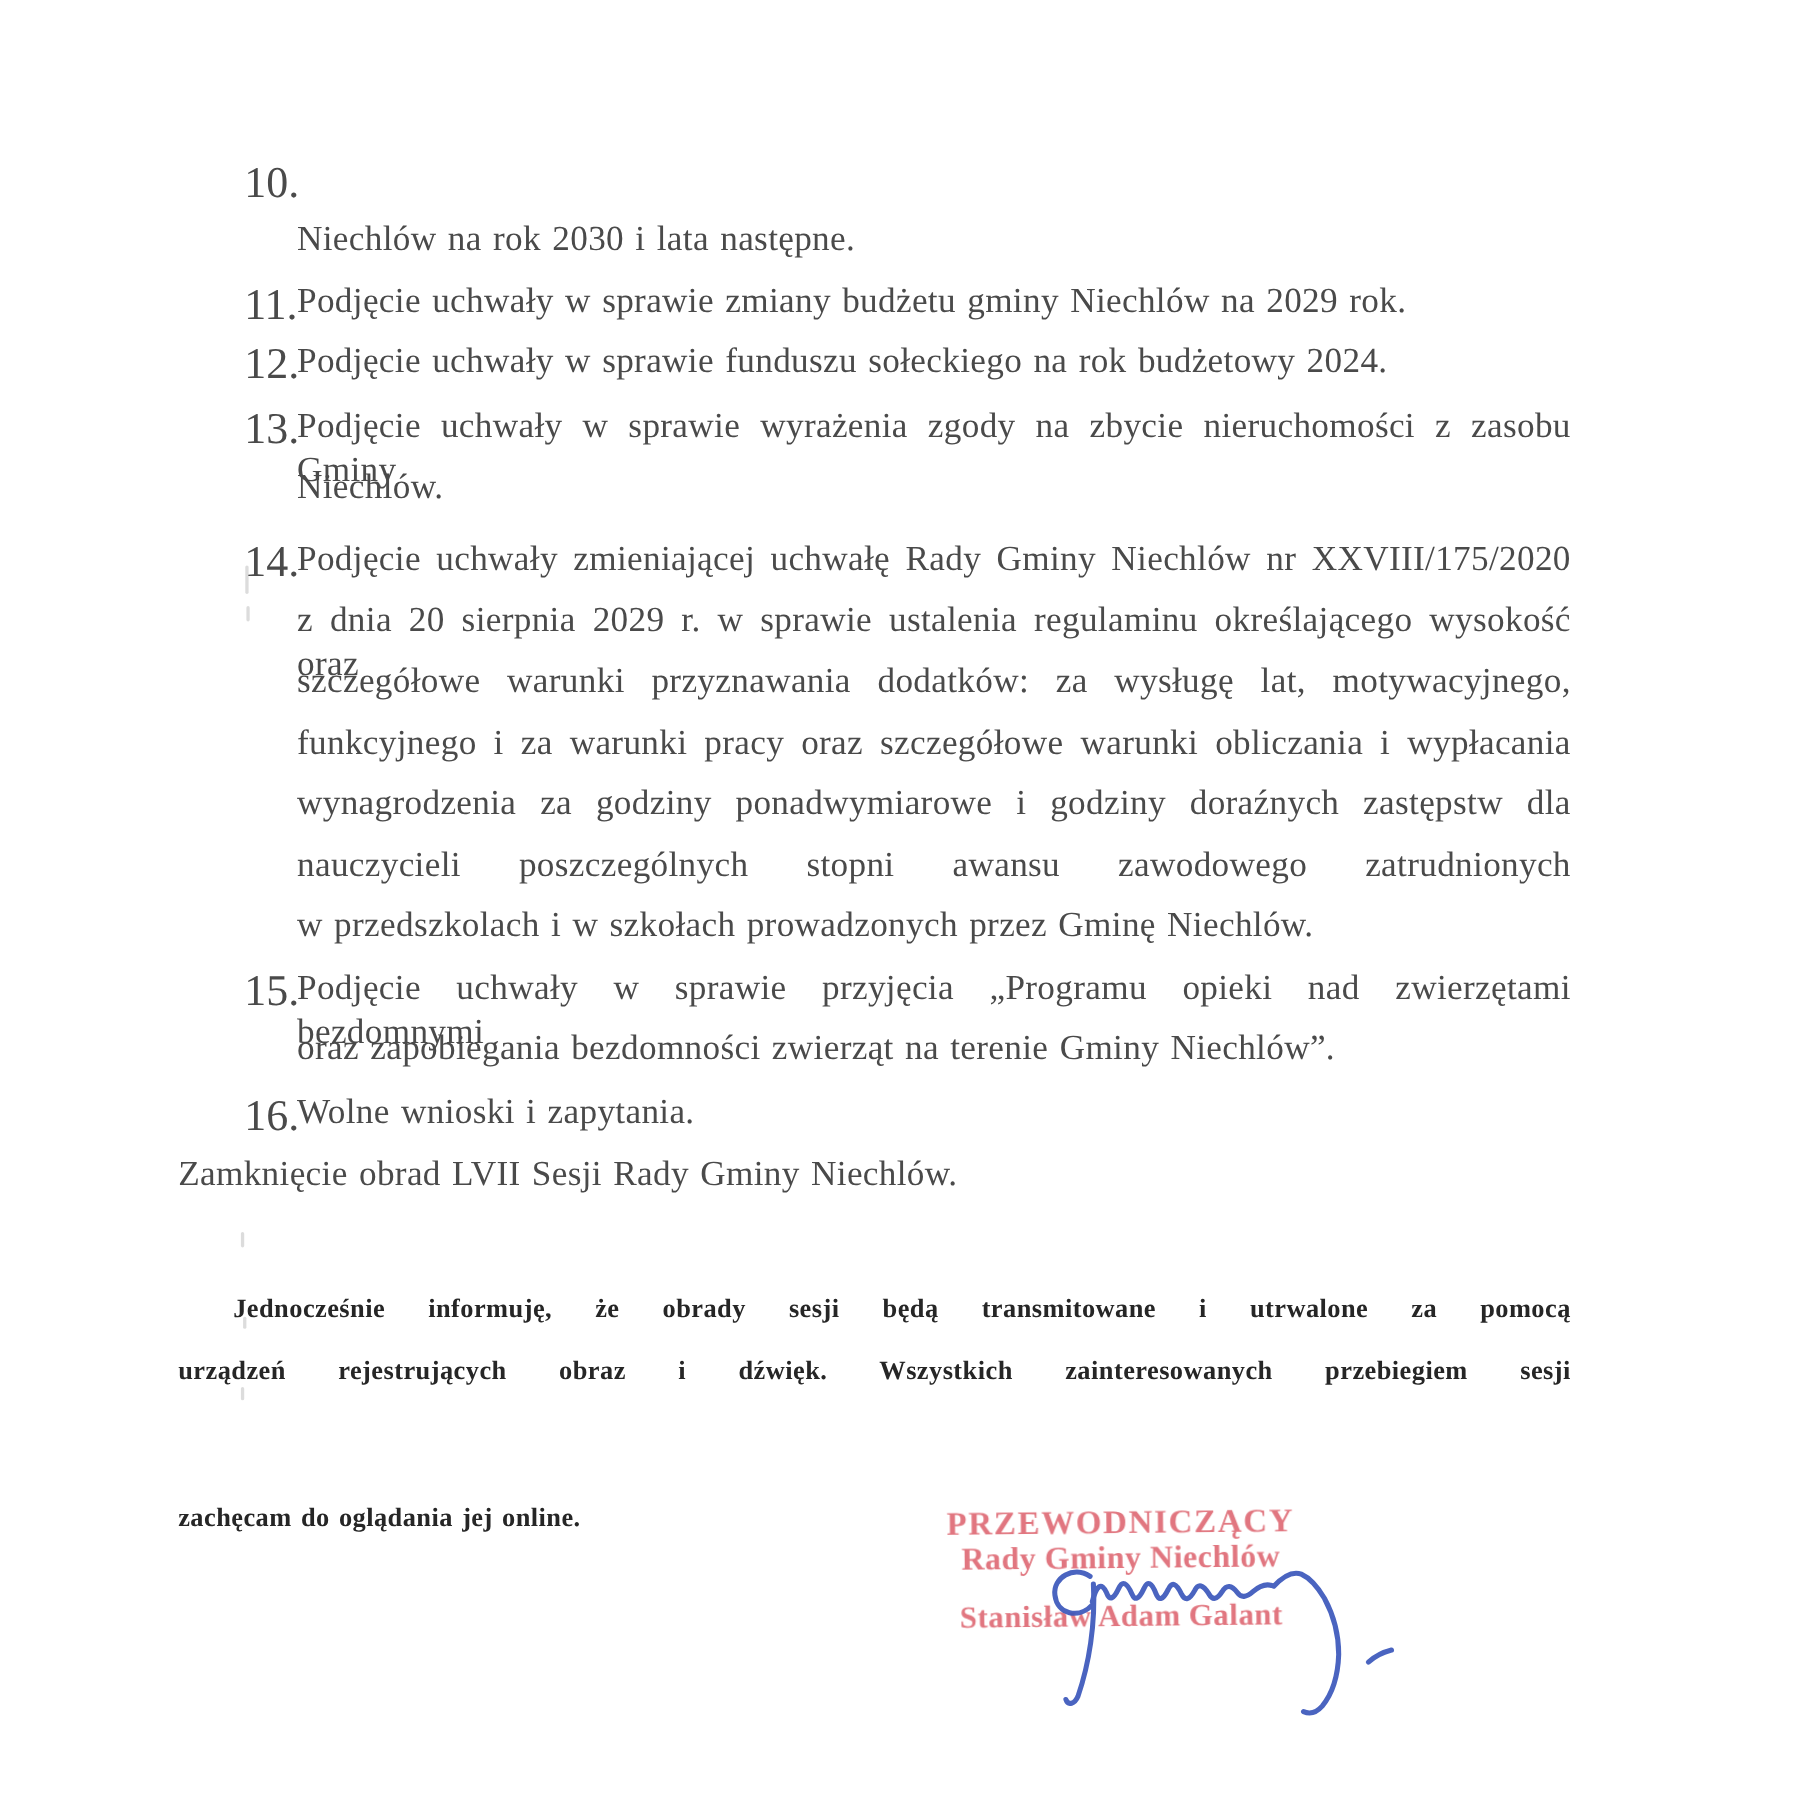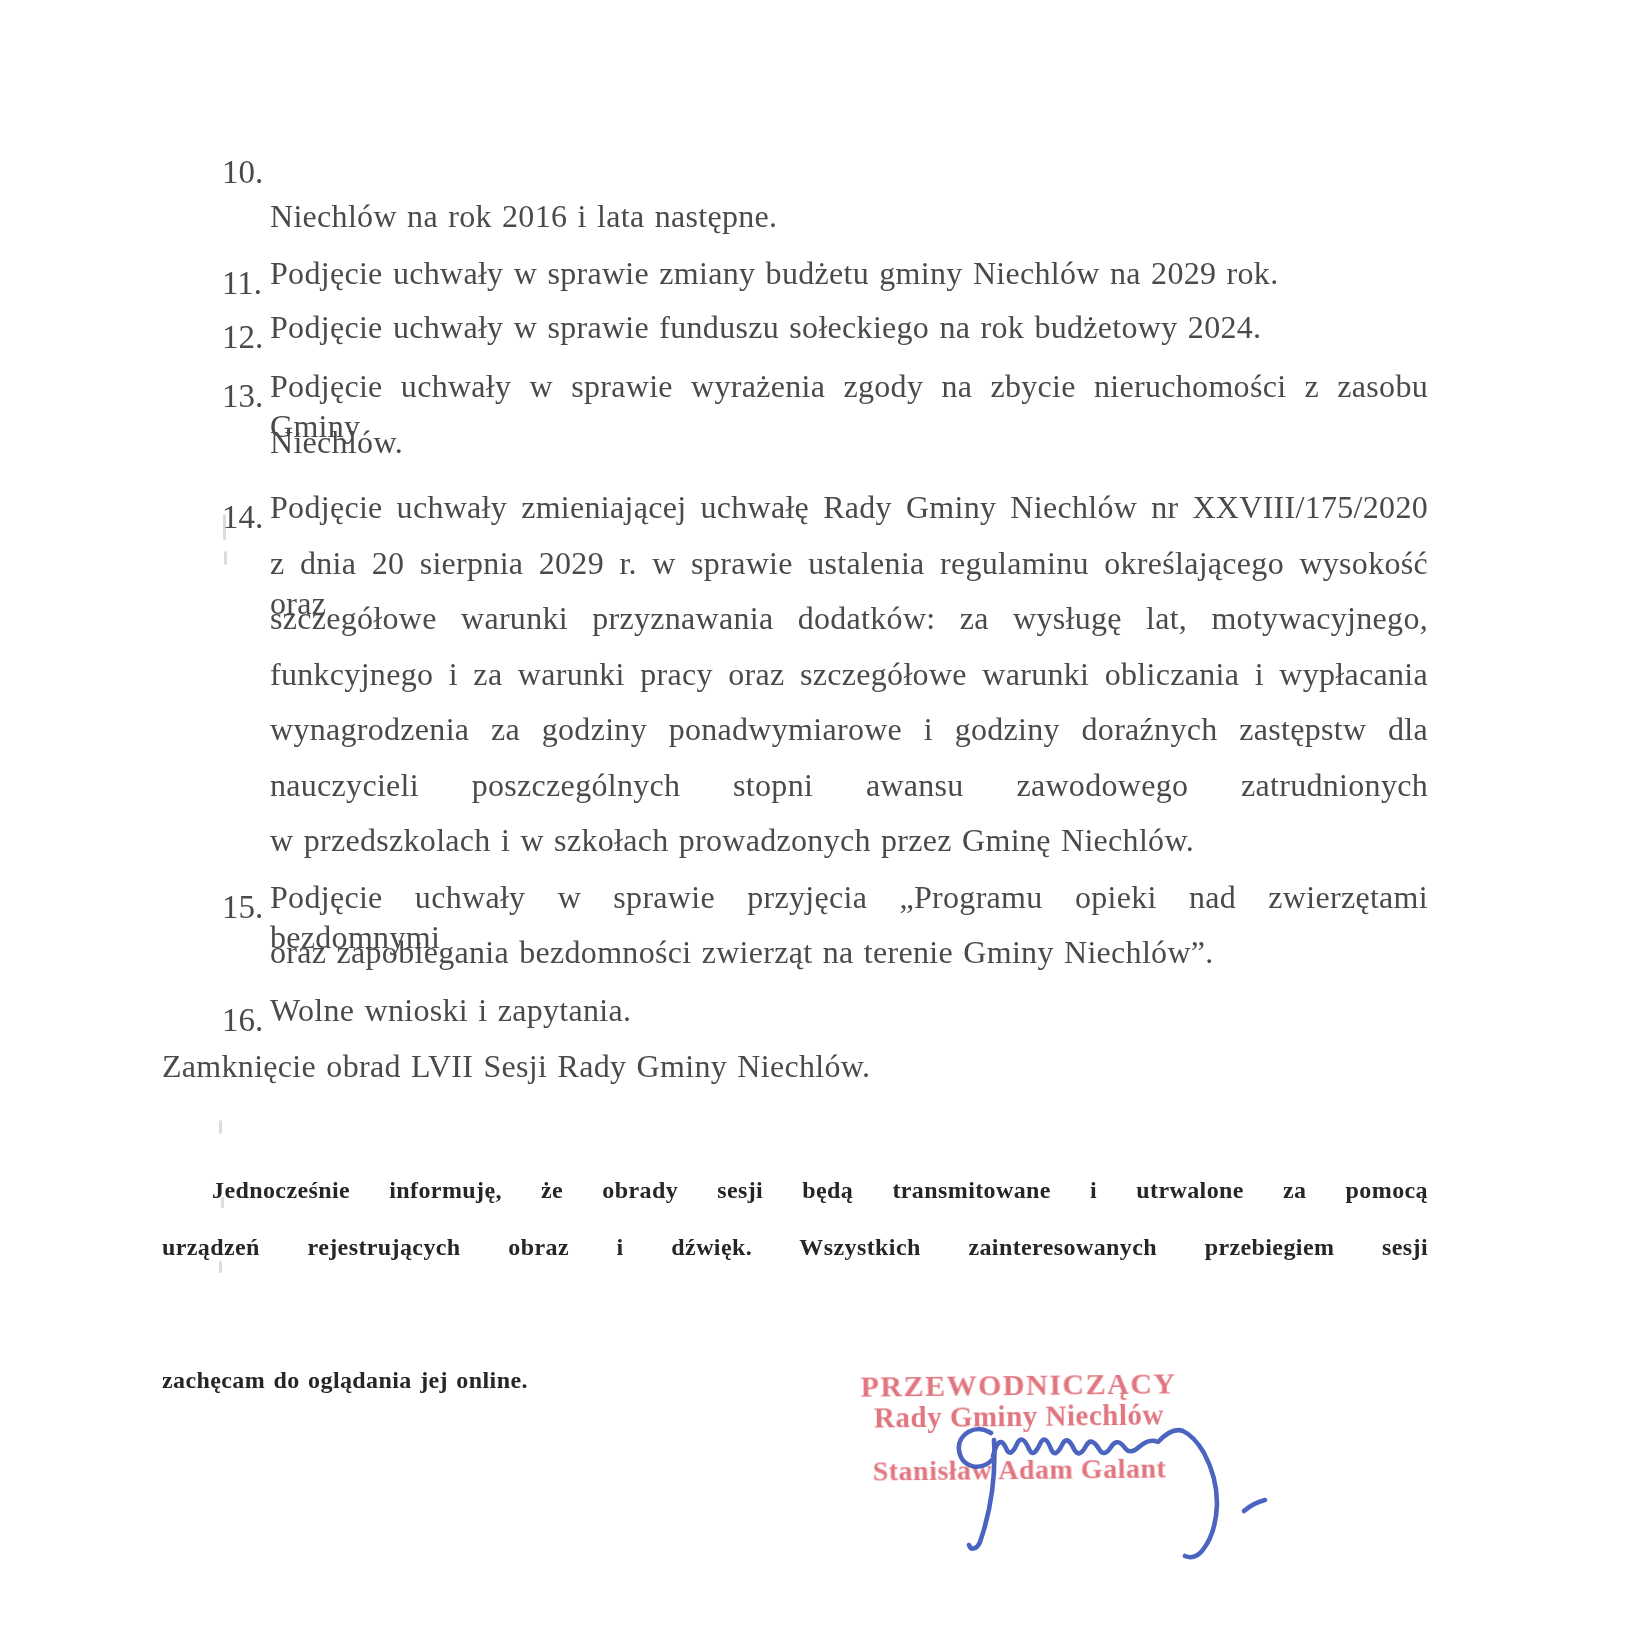--- a/index.html
+++ b/index.html
@@ -22,24 +22,23 @@
   }
   .just{
     white-space:normal;
     text-align:justify;
     text-align-last:justify;
   }
   .num{
     position:absolute;
     left:222px;
     width:48px;
-    font-size:33px;
+    font-size:40px;
     color:#4a4a4a;
     filter:blur(0.3px);
-    margin-top:12px;
   }
   .body-line{left:270px;width:1158px;}
   .bold{
     font-weight:700;
     color:#262626;
     font-size:24px;
     letter-spacing:0.4px;
     filter:blur(0.25px);
   }
   #stamp{
@@ -62,21 +61,21 @@
   #stamp-name{top:94px;font-size:28px;letter-spacing:0.5px;}
   #signature{position:absolute;left:930px;top:1405px;}
   .artifact{position:absolute;background:#bfbfbf;opacity:0.55;border-radius:2px;}
 </style>
 </head>
 <body>
 
 <div id="page">
 
   <div class="num" style="top:142px">10.</div>
-  <div class="txt body-line" style="top:196px">Niechlów na rok 2016 i lata następne.</div>
+  <div class="txt body-line" style="top:196px">Niechlów na rok 2030 i lata następne.</div>
 
   <div class="num" style="top:253px">11.</div>
   <div class="txt body-line" style="top:253px">Podjęcie uchwały w sprawie zmiany budżetu gminy Niechlów na 2029 rok.</div>
 
   <div class="num" style="top:307px">12.</div>
   <div class="txt body-line" style="top:307px">Podjęcie uchwały w sprawie funduszu sołeckiego na rok budżetowy 2024.</div>
 
   <div class="num" style="top:366px">13.</div>
   <div class="txt body-line just" style="top:366px">Podjęcie uchwały w sprawie wyrażenia zgody na zbycie nieruchomości z zasobu Gminy</div>
   <div class="txt body-line" style="top:422px">Niechlów.</div>

